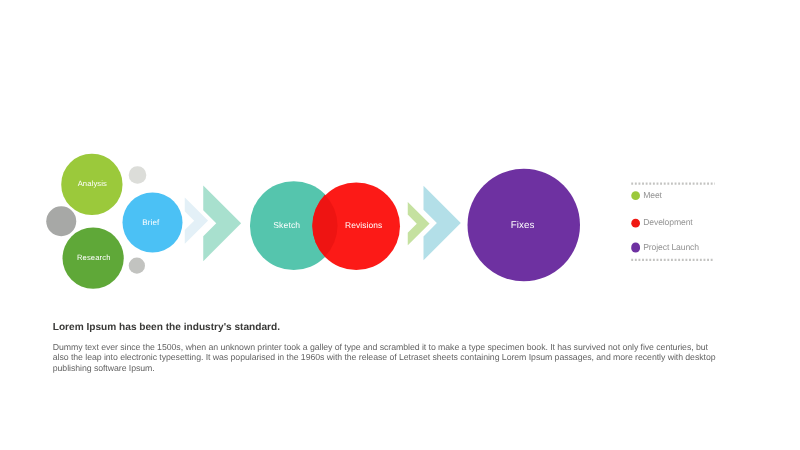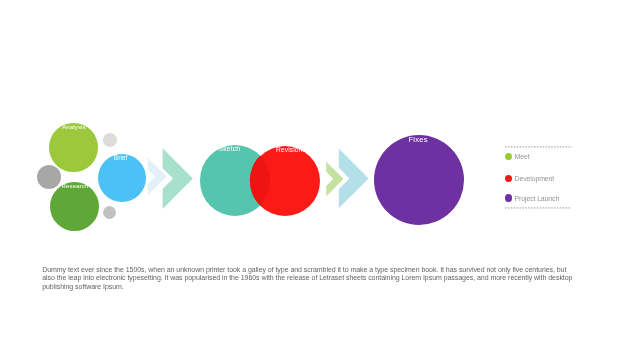--- a/index.html
+++ b/index.html
@@ -1,19 +1,19 @@
 <!DOCTYPE html>
 <html><head>
 <meta charset="utf-8">
 <style>
   html,body{margin:0;padding:0;}
   body{width:640px;height:360px;background:#ffffff;overflow:hidden;
        font-family:"Liberation Sans",sans-serif;}
   #slide{position:relative;width:640px;height:360px;background:#fff;}
-  .node{position:absolute;border-radius:50%;display:flex;justify-content:center;}
+  .node{position:absolute;border-radius:50%;display:flex;align-items:center;justify-content:center;}
   .node span{color:#fff;font-size:6px;letter-spacing:.1px;}
   .dot{position:absolute;border-radius:50%;}
   svg.arrows{position:absolute;left:0;top:0;width:640px;height:360px;overflow:visible;}
   #legend{position:absolute;}
   .leg-row{position:absolute;display:flex;align-items:center;}
   .leg-dot{width:7.4px;height:7.4px;border-radius:50%;}
   .leg-label{margin-left:2.6px;font-size:6.9px;letter-spacing:-0.1px;color:#949494;white-space:nowrap;}
   .dline{position:absolute;overflow:visible;}
   #copy{position:absolute;}
   #copy h2{margin:0;font-size:8.1px;font-weight:bold;color:#3a3a38;letter-spacing:0;line-height:9px;}
@@ -73,16 +73,17 @@
         <span class="leg-dot" style="background: rgb(240, 24, 18);"></span>
         <span class="leg-label">Development</span>
       </div>
       <div class="leg-row" style="left: 504.6px; top: 194.45px;">
         <span class="leg-dot" style="background: rgb(110, 49, 161);"></span>
         <span class="leg-label">Project Launch</span>
       </div>
     </div>
 
   <div id="copy" style="left:42.2px;top:257.1px;width:532px;">
+    <h2>Lorem Ipsum has been the industry's standard.</h2>
     <p style="margin-top:8.9px;">Dummy text ever since the 1500s, when an unknown printer took a galley of type and scrambled it to make a type specimen book. It has survived not only five centuries, but also the leap into electronic typesetting. It was popularised in the 1960s with the release of Letraset sheets containing Lorem Ipsum passages, and more recently with desktop publishing software Ipsum.</p>
   </div>
 
 </div>
 
 </body></html>

